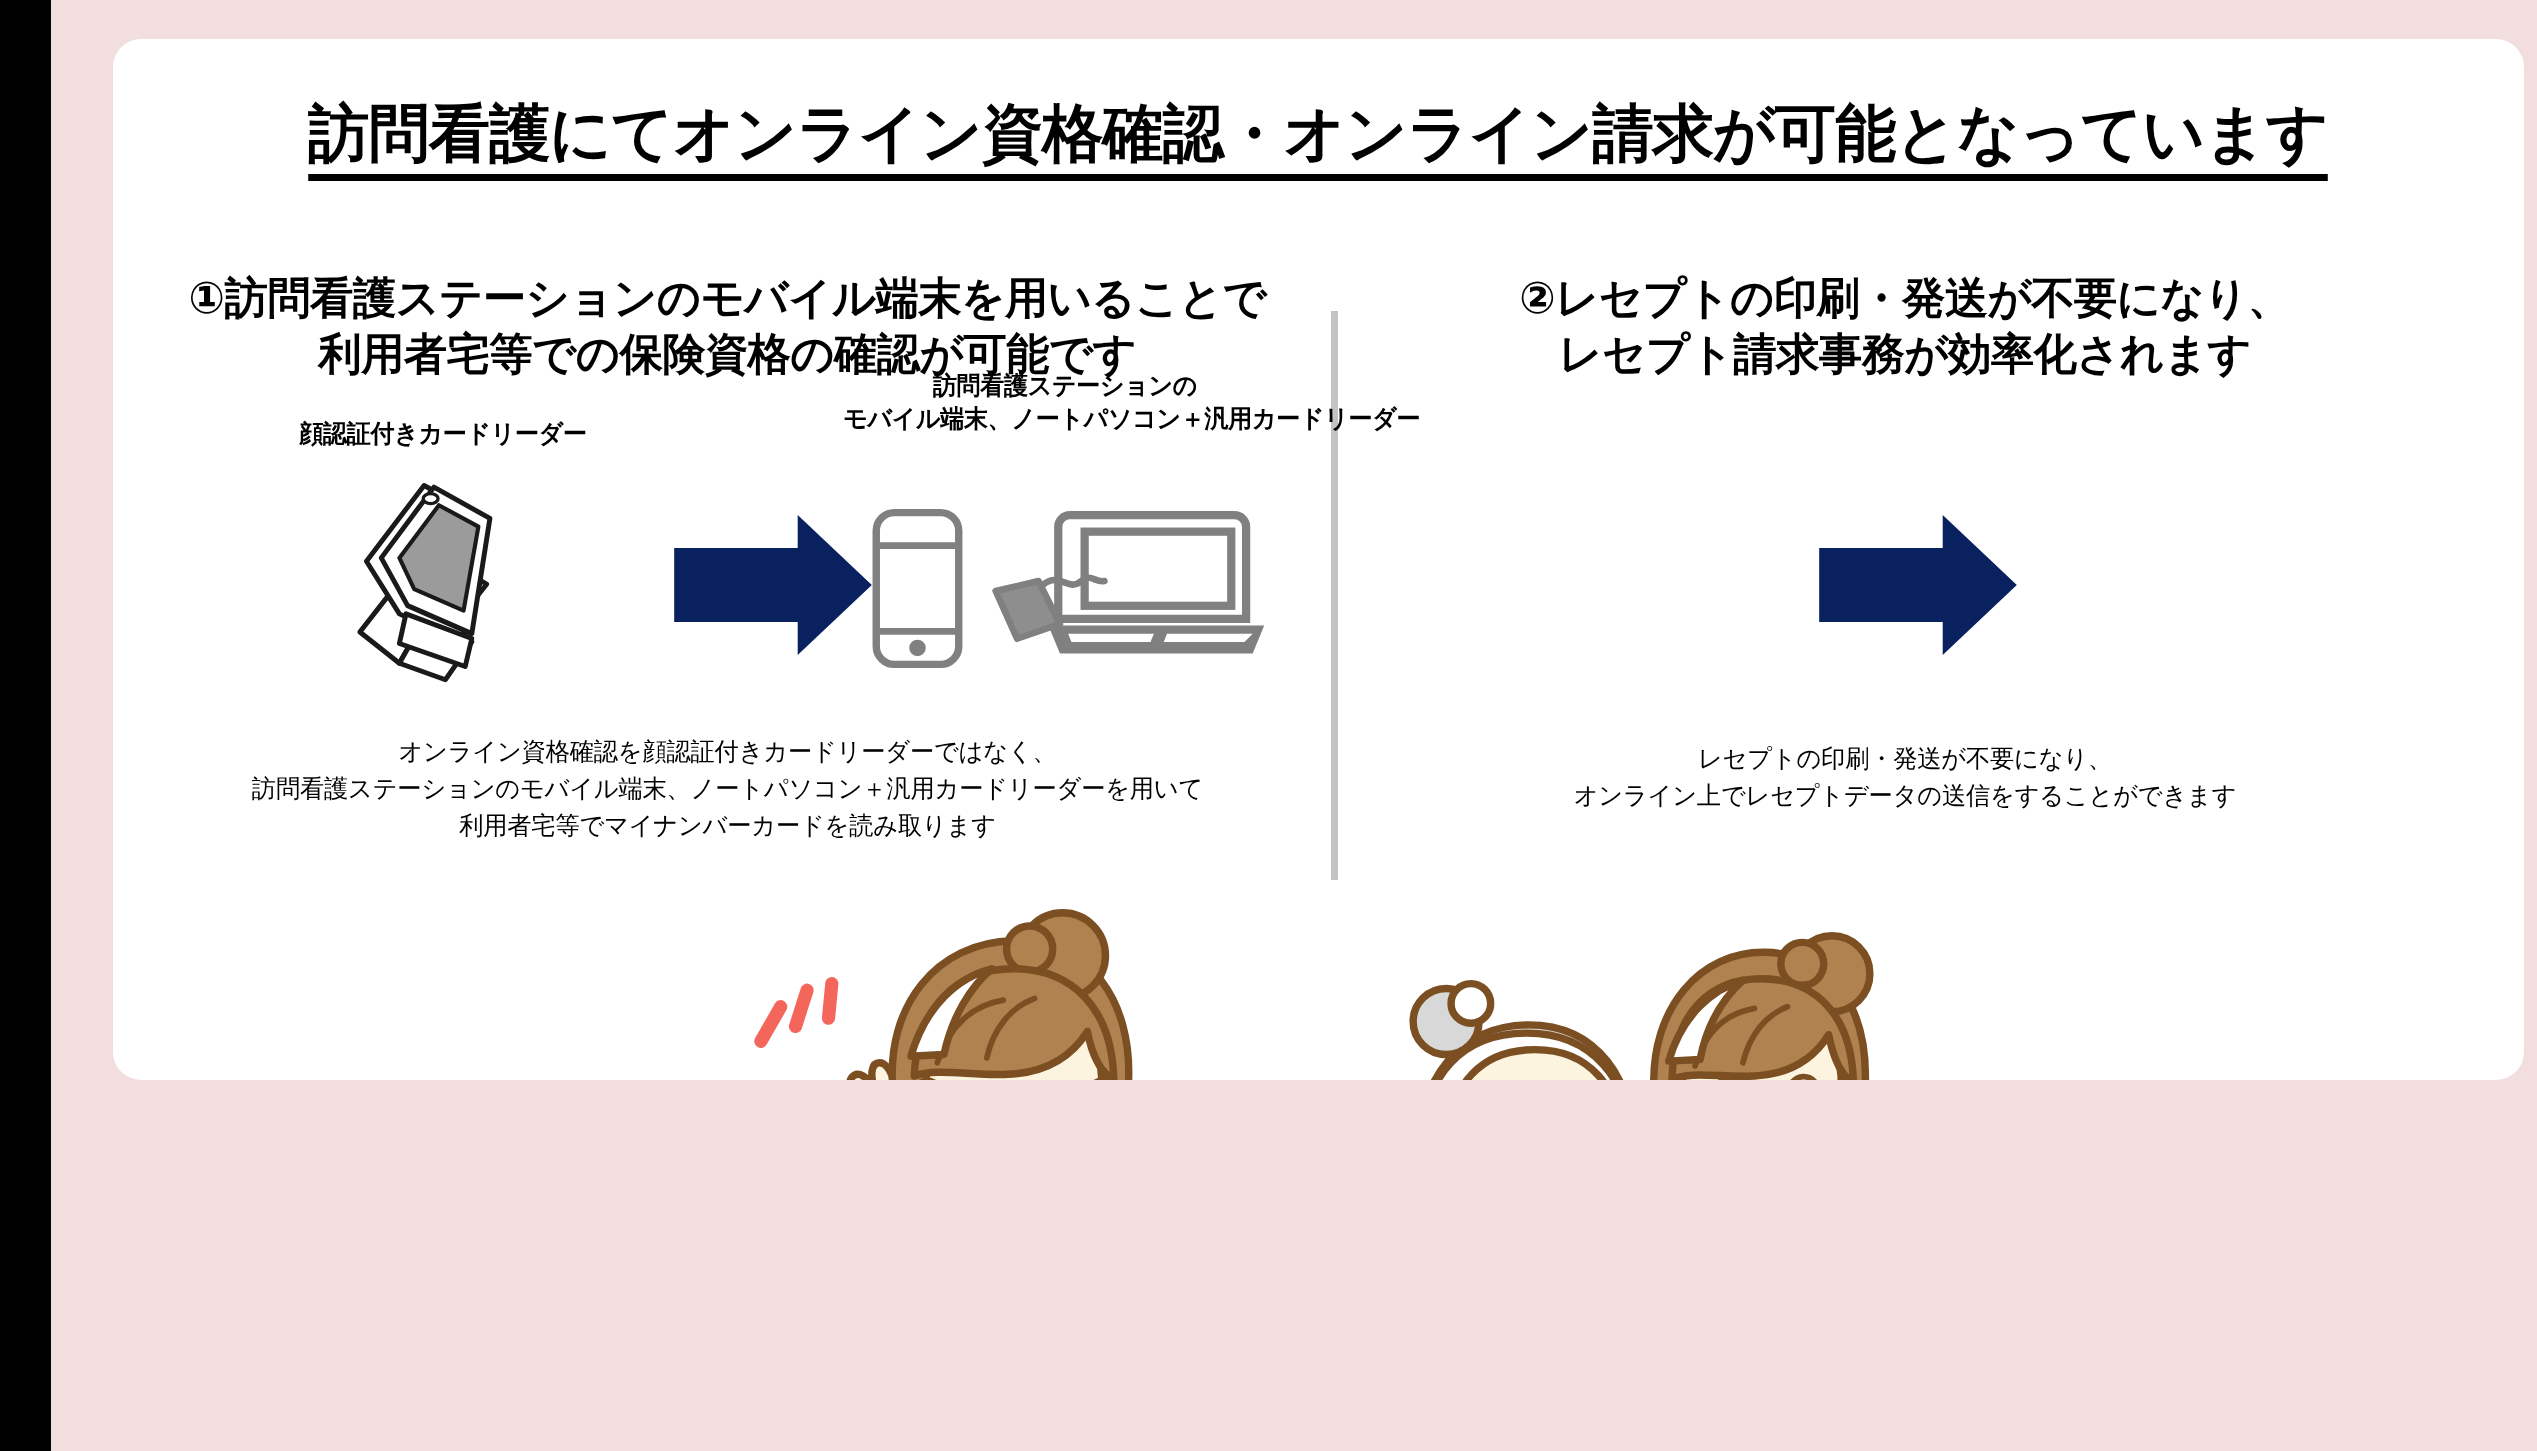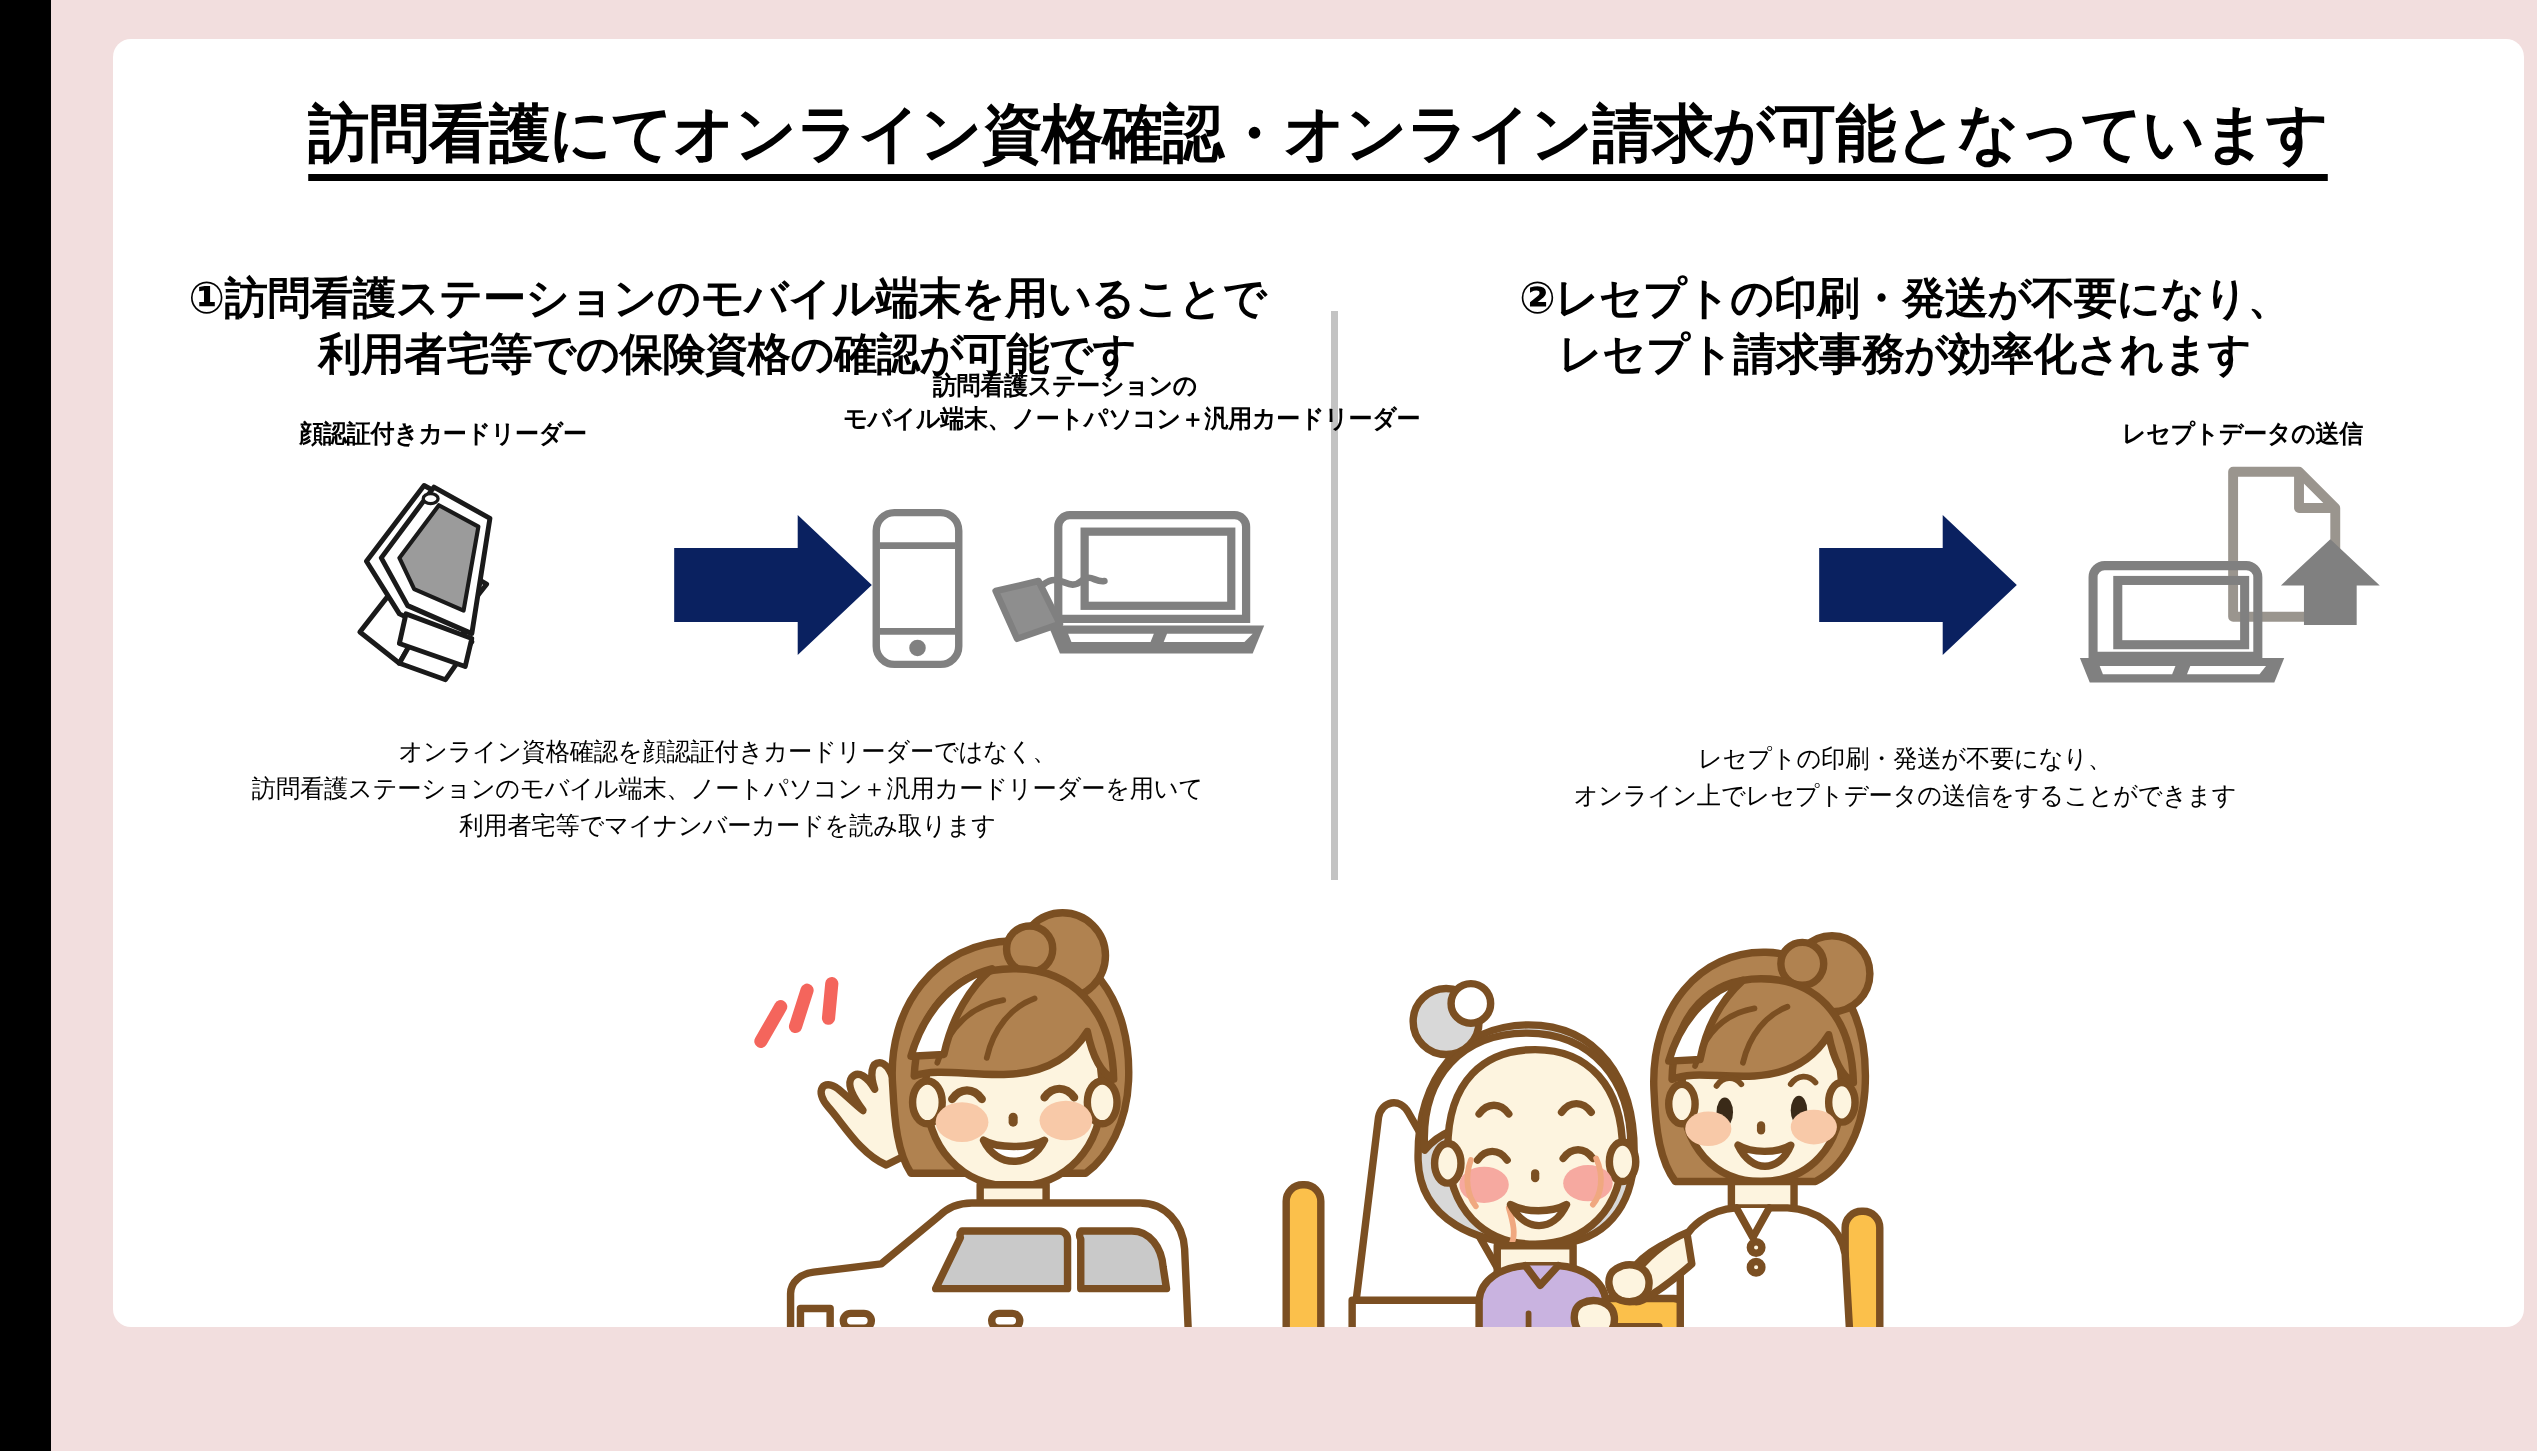--- a/index.html
+++ b/index.html
@@ -32,23 +32,23 @@
     background: #F2DEDE;
     box-sizing: border-box;
   }
 
   
   #card {
     position: absolute;
     left: 62px;
     top: 39px;
     width: 2411px;
-    height: 1288px;
+    height: 1041px;
     background: #FFFFFF;
-    border-radius: 18px;
+    border-radius: 28px;
     box-sizing: border-box;
     overflow: hidden;
   }
 
   
   #title-wrap {
     position: absolute;
     left: 0;
     top: 61px;
     width: 2411px;
@@ -263,40 +263,20 @@
 
         <div class="icon-row">
 
 
           <div class="arrow-holder" style="left:495px;">
             <svg width="198" height="140" viewBox="0 0 240 170">
               <path d="M0,40 L150,40 L150,0 L240,85 L150,170 L150,130 L0,130 Z" fill="#0A2160"></path>
             </svg>
           </div>
 
-          <div class="icon-block" style="left:725px; top:8.2px; width:387px;">
-            <div class="icon-caption">
-              <span class="ln">レセプトデータの送信</span>
-            </div>
-            <div class="icon-art" style="height:227px;">
-              <svg width="346" height="231" viewBox="0 0 420 280">
-
-                <path d="M198,14 h80 l44,44 v132 h-124 z" fill="none" stroke="#9A958E" stroke-width="12" stroke-linejoin="round"></path>
-                <path d="M278,14 v44 h44" fill="none" stroke="#9A958E" stroke-width="12" stroke-linejoin="round"></path>
-
-                <path d="M316,96 L376,152 L348,152 L348,200 L284,200 L284,152 L256,152 Z" fill="#808080"></path>
-
-                <path d="M42,128 h172 a14,14 0 0 1 14,14 v96 h-200 v-96 a14,14 0 0 1 14,-14 z" fill="none" stroke="#808080" stroke-width="11"></path>
-                <rect x="58" y="146" width="154" height="78" fill="none" stroke="#808080" stroke-width="11"></rect>
-                <path d="M12,240 h248 l-12,30 h-224 z" fill="#808080"></path>
-                <path d="M36,250 h92 l-4,10 h-84 z" fill="#FFFFFF"></path>
-                <path d="M146,250 h92 l-8,10 h-88 z" fill="#FFFFFF"></path>
-              </svg>
-            </div>
-          </div>
         </div>
 
         <div class="col-note" style="margin-top:-23px;">
           <span class="ln">レセプトの印刷・発送が不要になり、</span>
           <span class="ln">オンライン上でレセプトデータの送信をすることができます</span>
         </div>
       </div>
 
       <div id="illus-left">
         <svg width="643" height="528" viewBox="0 0 780 640">

